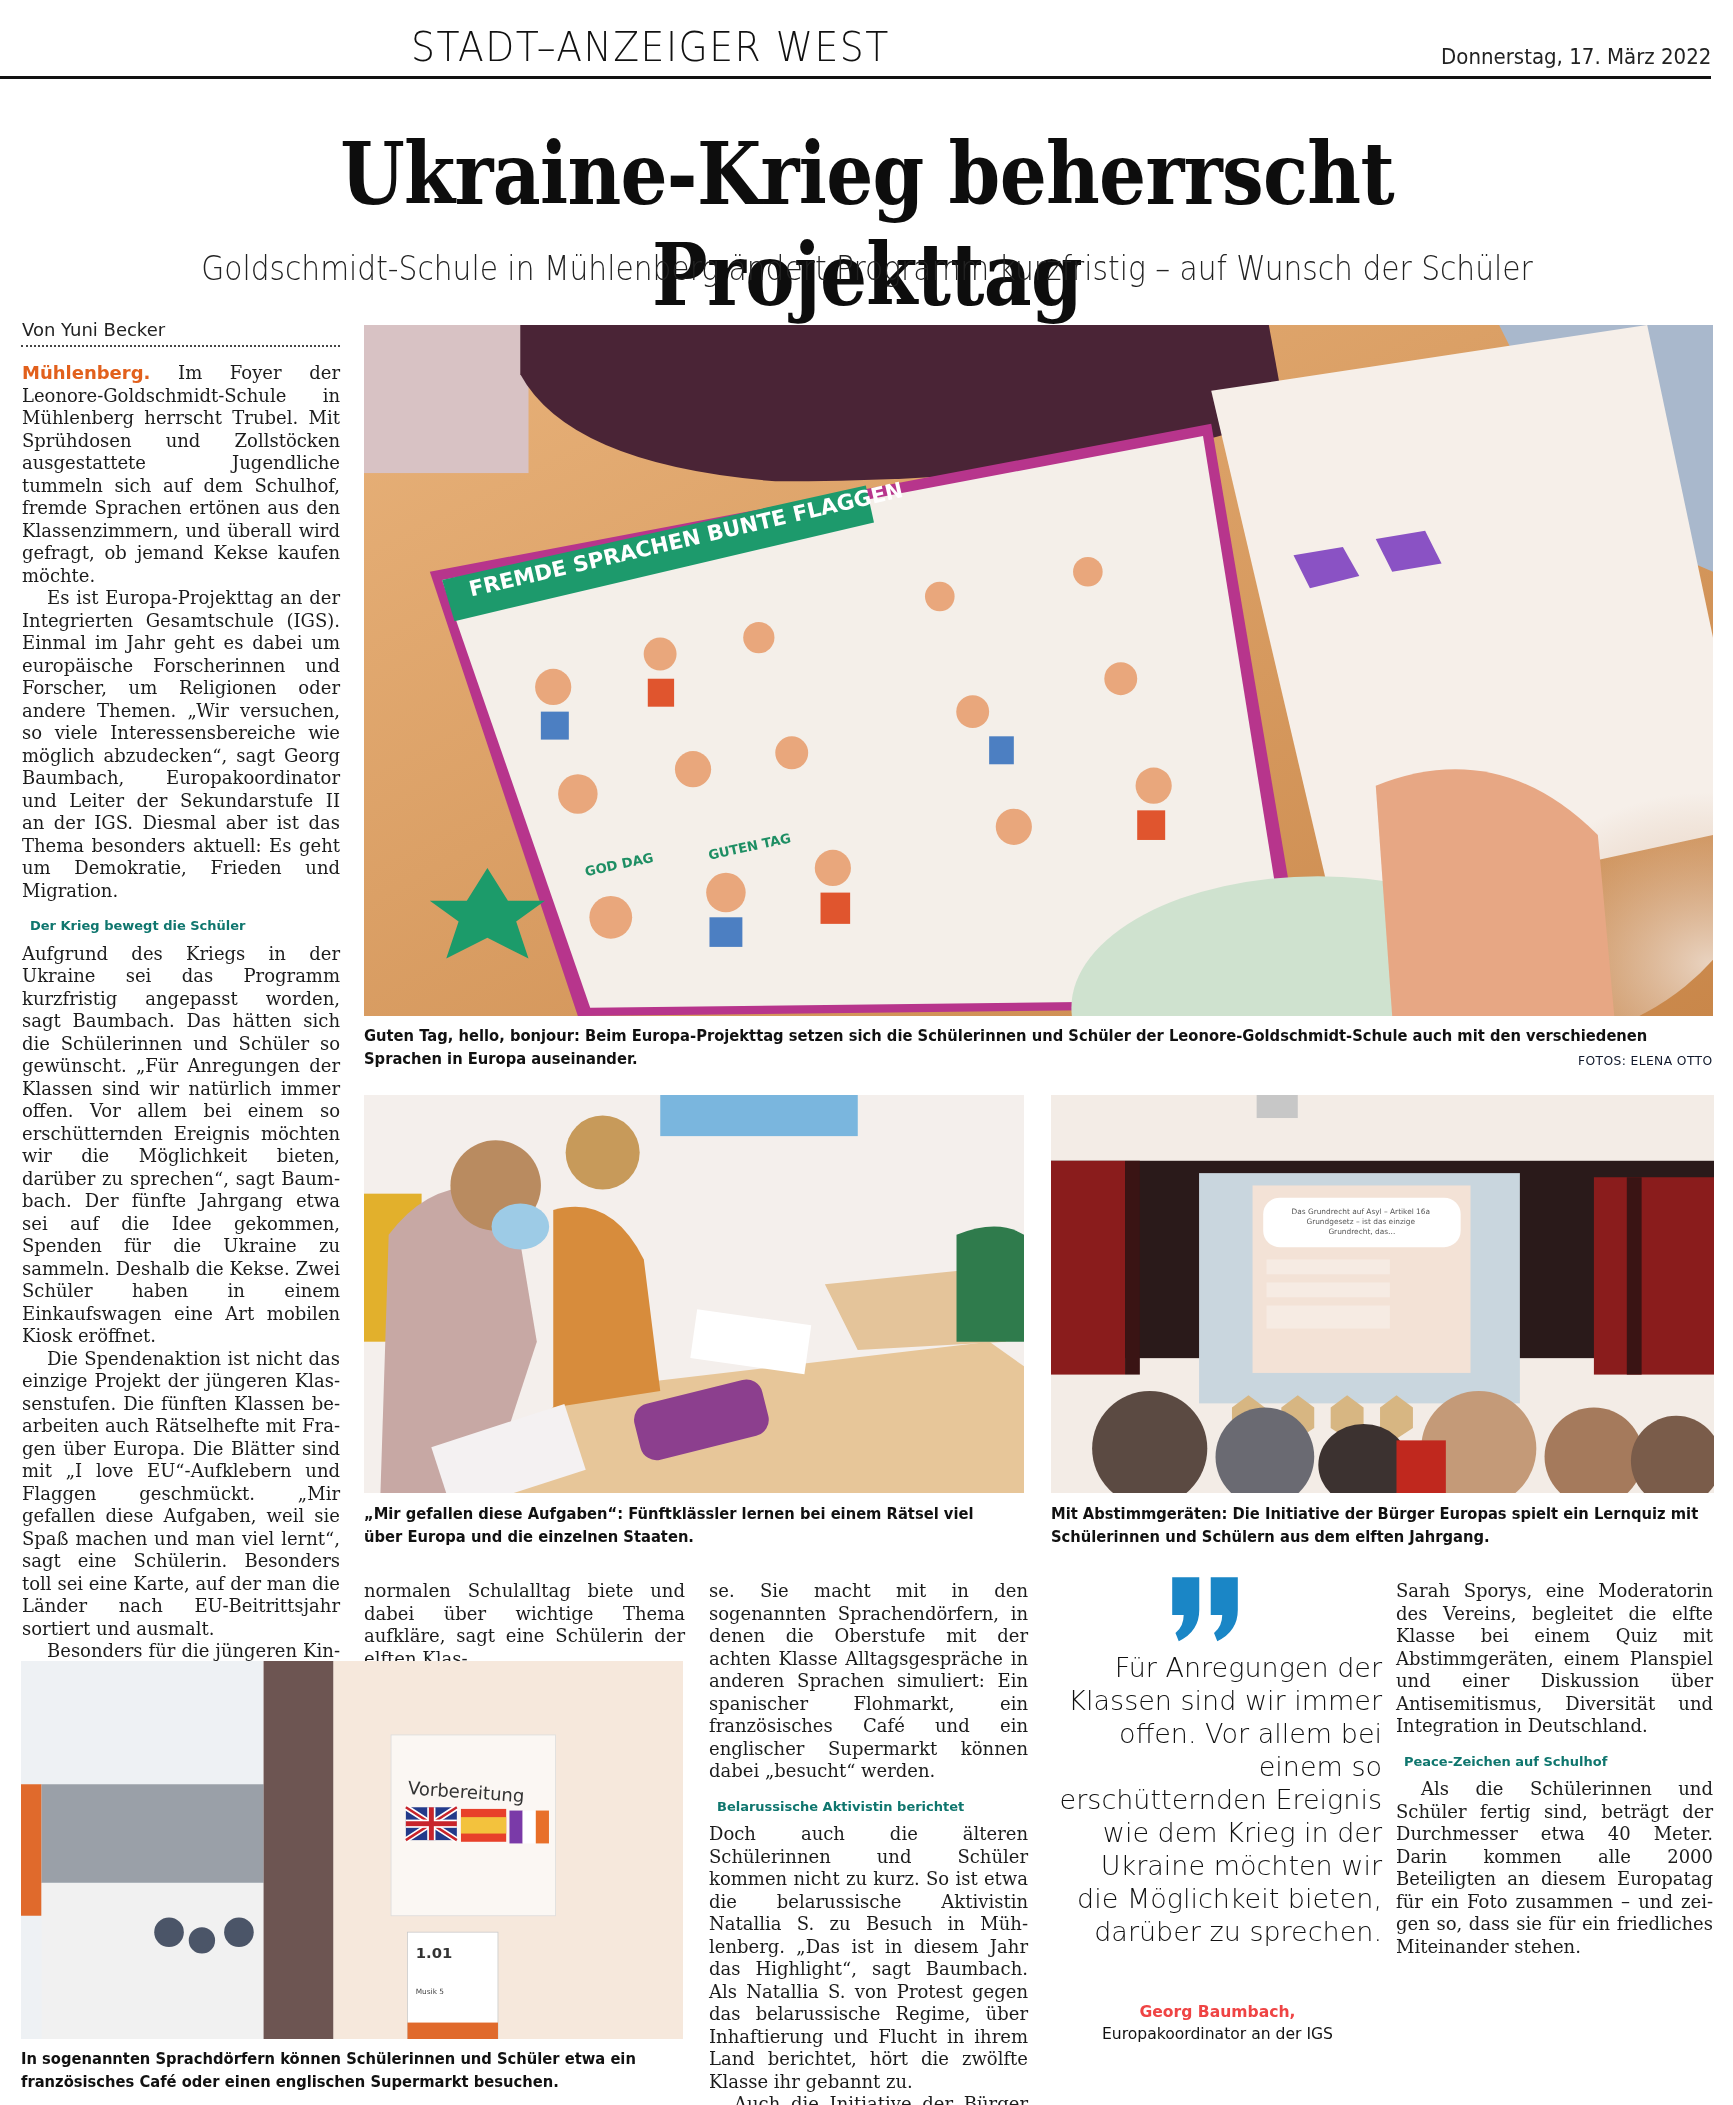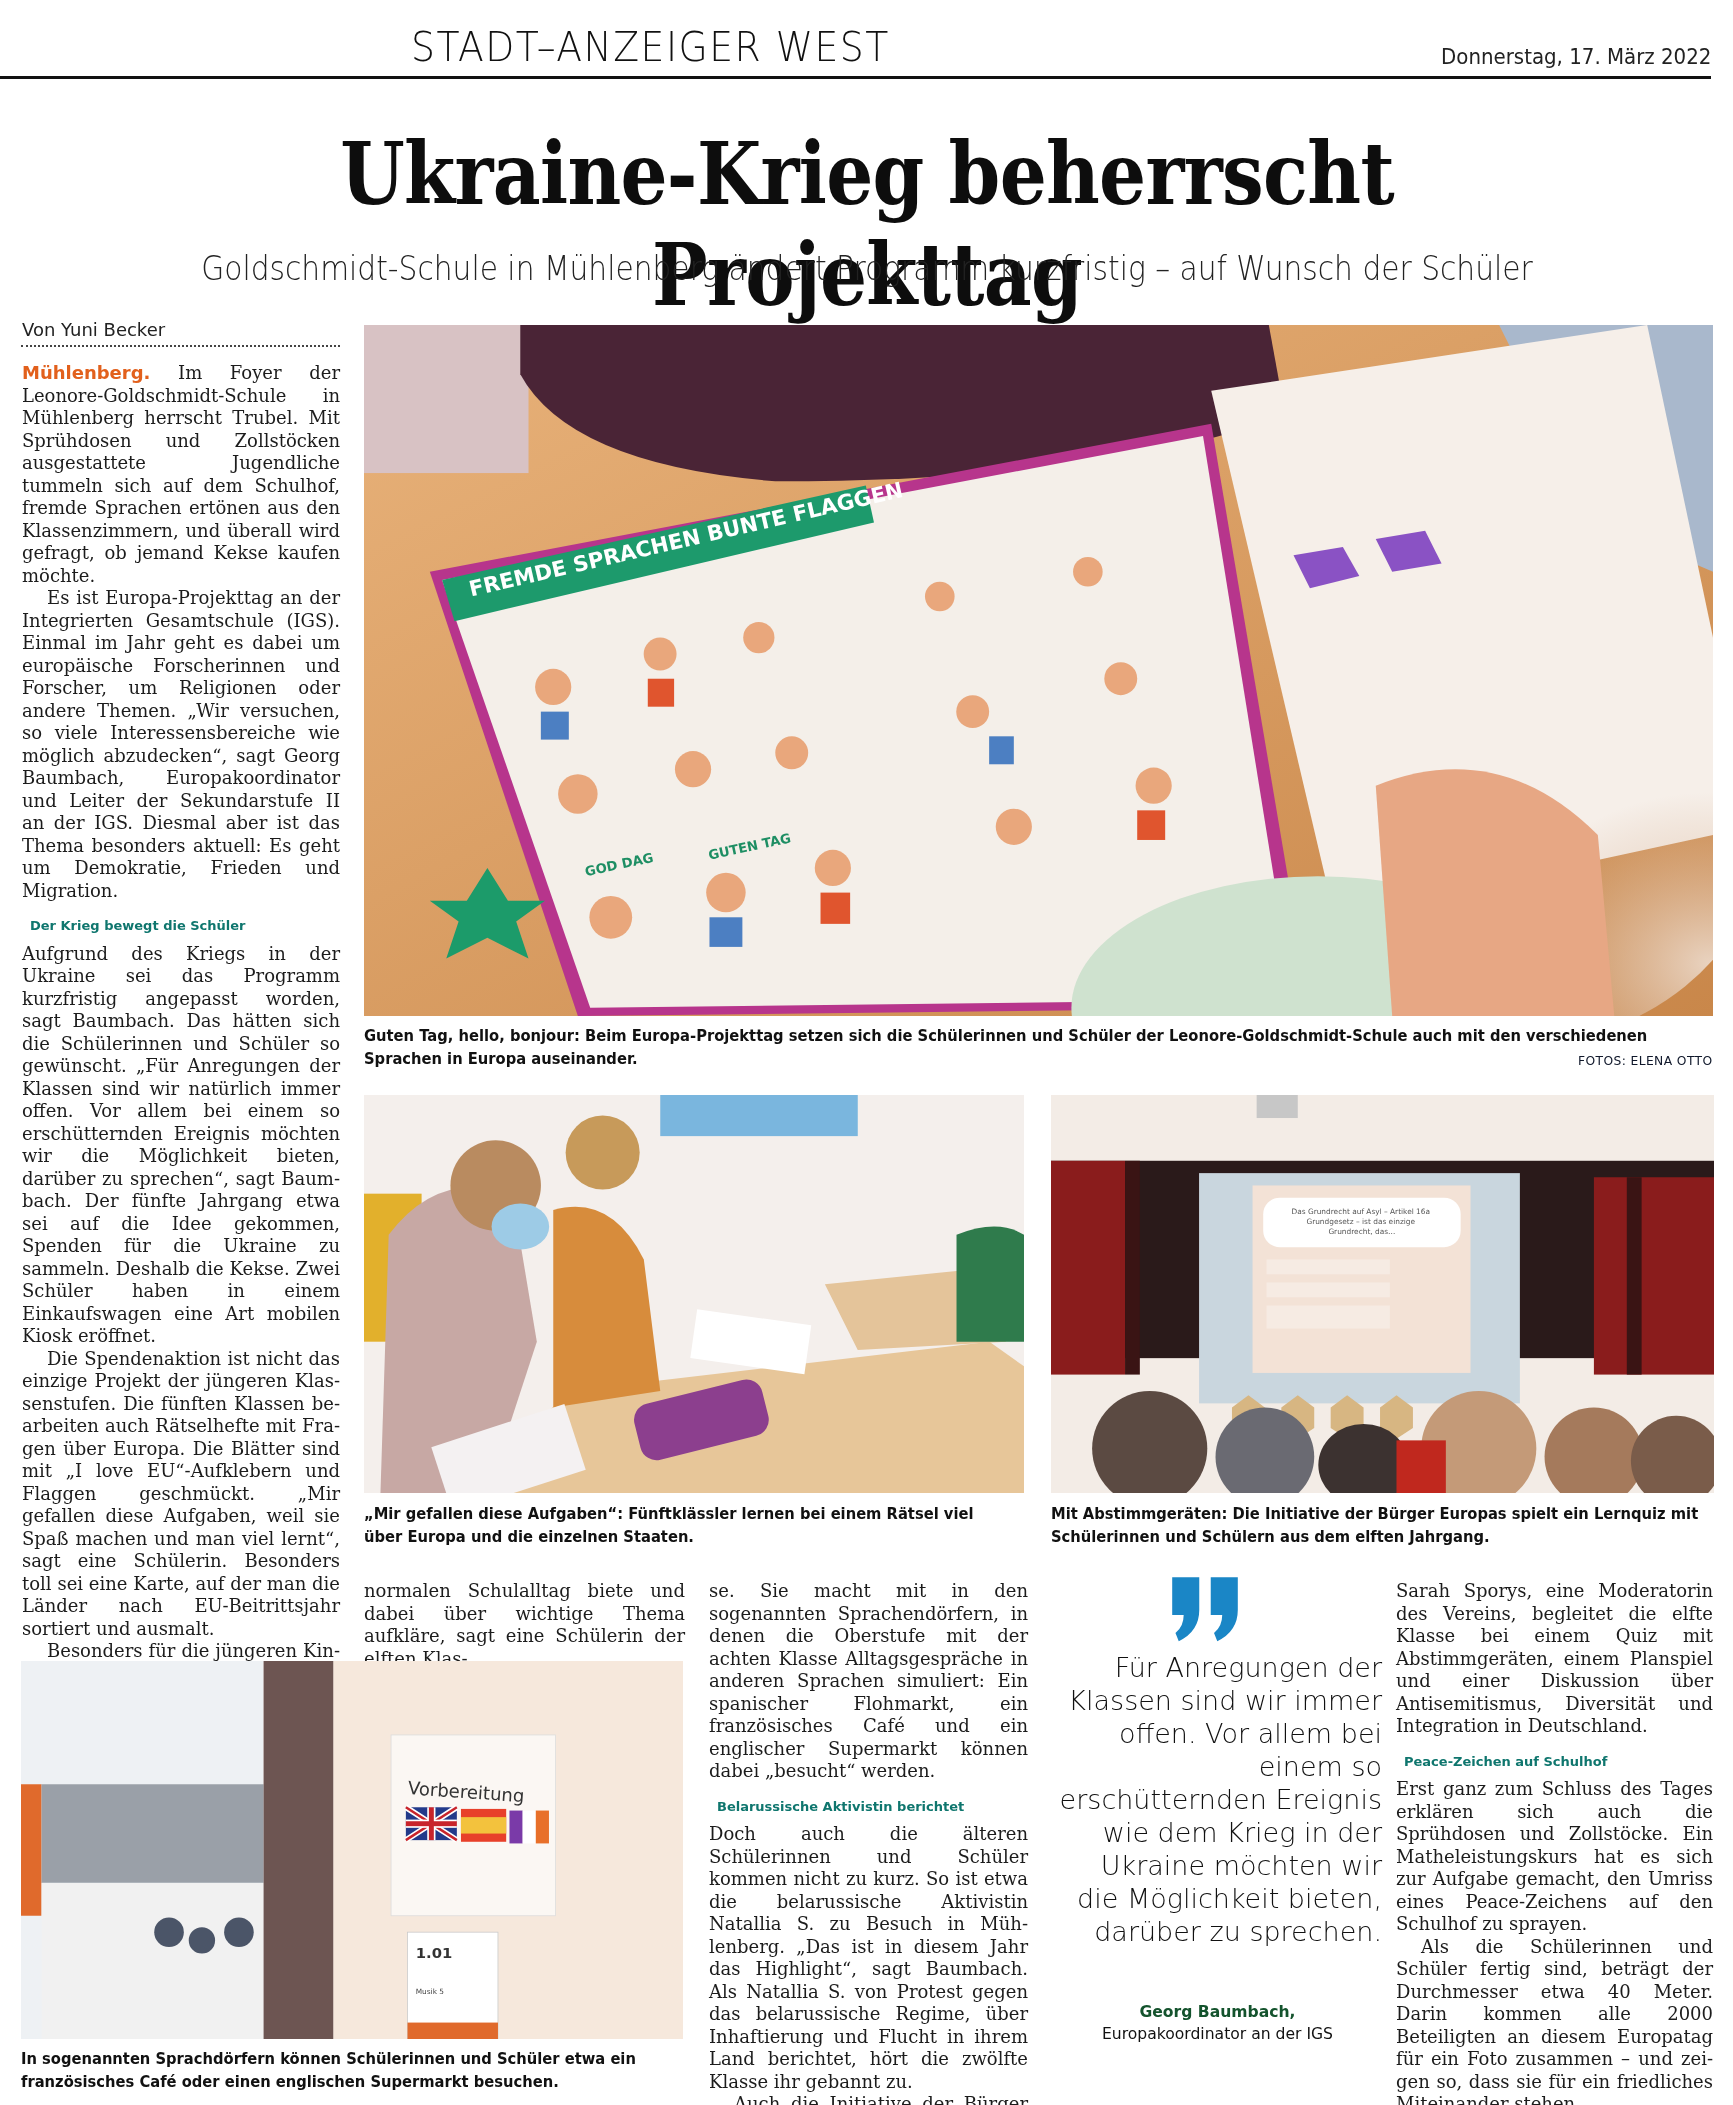--- a/index.html
+++ b/index.html
@@ -29,21 +29,21 @@
   .caption { font-family: "DejaVu Sans", sans-serif; font-weight: bold; font-size: 16px; line-height: 23px; color: #111; transform: scaleX(0.92); transform-origin: left top; }
   .credit { font-family: "DejaVu Sans", sans-serif; font-size: 12.3px; color: #0f172a; letter-spacing: 0.4px; }
 
   
   .photo { overflow: hidden; }
   .photo svg { display: block; width: 100%; height: 100%; }
 
   
   .quote-mark { left: 1164px; top: 1577px; width: 82px; height: 66px; }
   .quote-text { left: 1053px; top: 1651px; width: 329px; text-align: right; font-family: "DejaVu Sans", sans-serif; font-weight: 300; font-size: 27px; line-height: 33px; color: #111; }
-  .quote-author { left: 1053px; top: 2003px; width: 329px; text-align: center; font-family: "DejaVu Sans", sans-serif; font-weight: bold; font-size: 15.6px; color: #14532d; }
+  .quote-author { left: 1053px; top: 2003px; width: 329px; text-align: center; font-family: "DejaVu Sans", sans-serif; font-weight: bold; font-size: 15.6px; color: #ef4444; }
   .quote-role { left: 1053px; top: 2025px; width: 329px; text-align: center; font-family: "DejaVu Sans", sans-serif; font-size: 15.6px; color: #111; }
 </style>
 </head>
 <body>
 
 <div class="abs masthead">STADT–ANZEIGER WEST</div>
 <div class="abs dateline">Donnerstag, 17. März 2022</div>
 <div class="abs rule"></div>
 
 <h1 class="abs headline" style="margin:0">Ukraine-Krieg beherrscht Projekttag</h1>
@@ -242,16 +242,15 @@
     <path d="M57,0 H90 V40 Q90,66 65,78 L61,68 Q71,60 71,46 H57 Z" fill="#1a86c6"></path>
   </svg>
 </div>
 <div class="abs quote-text">Für Anregungen der Klassen sind wir immer offen. Vor allem bei einem so erschütternden Ereignis wie dem Krieg in der Ukraine möchten wir die Möglichkeit bieten, darüber zu sprechen.</div>
 <div class="abs quote-author">Georg Baumbach,</div>
 <div class="abs quote-role">Europakoordinator an der IGS</div>
 
 <div class="abs col" style="left:1396px; top:1580px; width:317px;">
   <p class="first">Sarah Sporys, eine Moderatorin des Vereins, begleitet die elfte Klasse bei einem Quiz mit Abstimmgerä­ten, einem Planspiel und einer Dis­kussion über Antisemitismus, Di­versität und Integration in Deutsch­land.</p>
   <div class="subhead">Peace-Zeichen auf Schulhof</div>
-  <p class="first">Erst ganz zum Schluss des Tages er­klären sich auch die Sprühdosen und Zollstöcke. Ein Matheleis­tungskurs hat es sich zur Aufgabe gemacht, den Umriss eines Peace-Zeichens auf den Schulhof zu spray­en.</p>
   <p class="ind">Als die Schülerinnen und Schüler fertig sind, beträgt der Durchmesser etwa 40 Meter. Darin kommen alle 2000 Beteiligten an diesem Europa­tag für ein Foto zusammen – und zei­gen so, dass sie für ein friedliches Miteinander stehen.</p>
 </div>
 
 
 </body></html>

